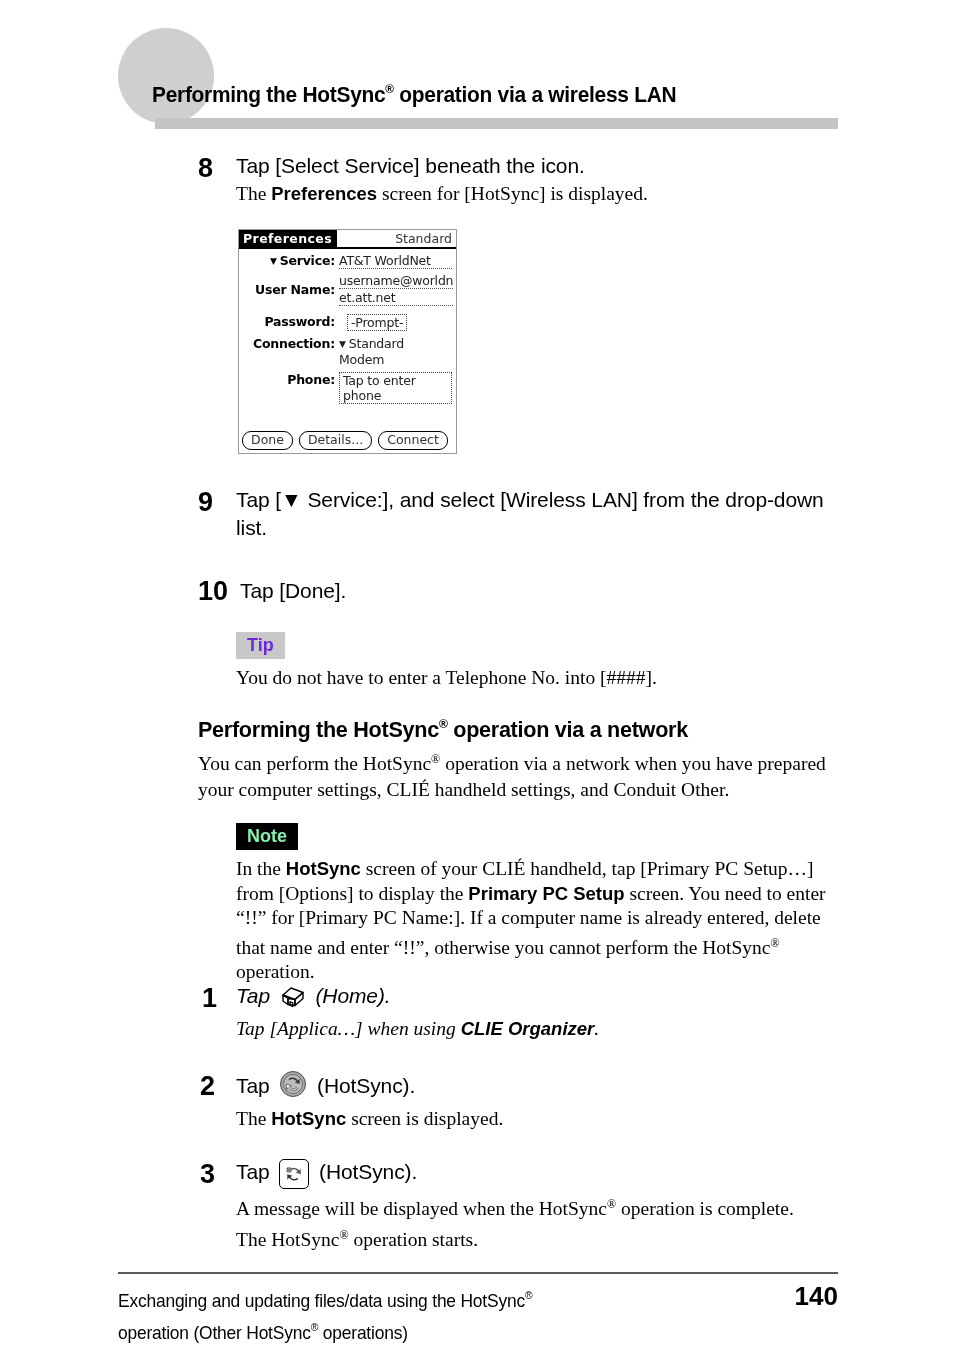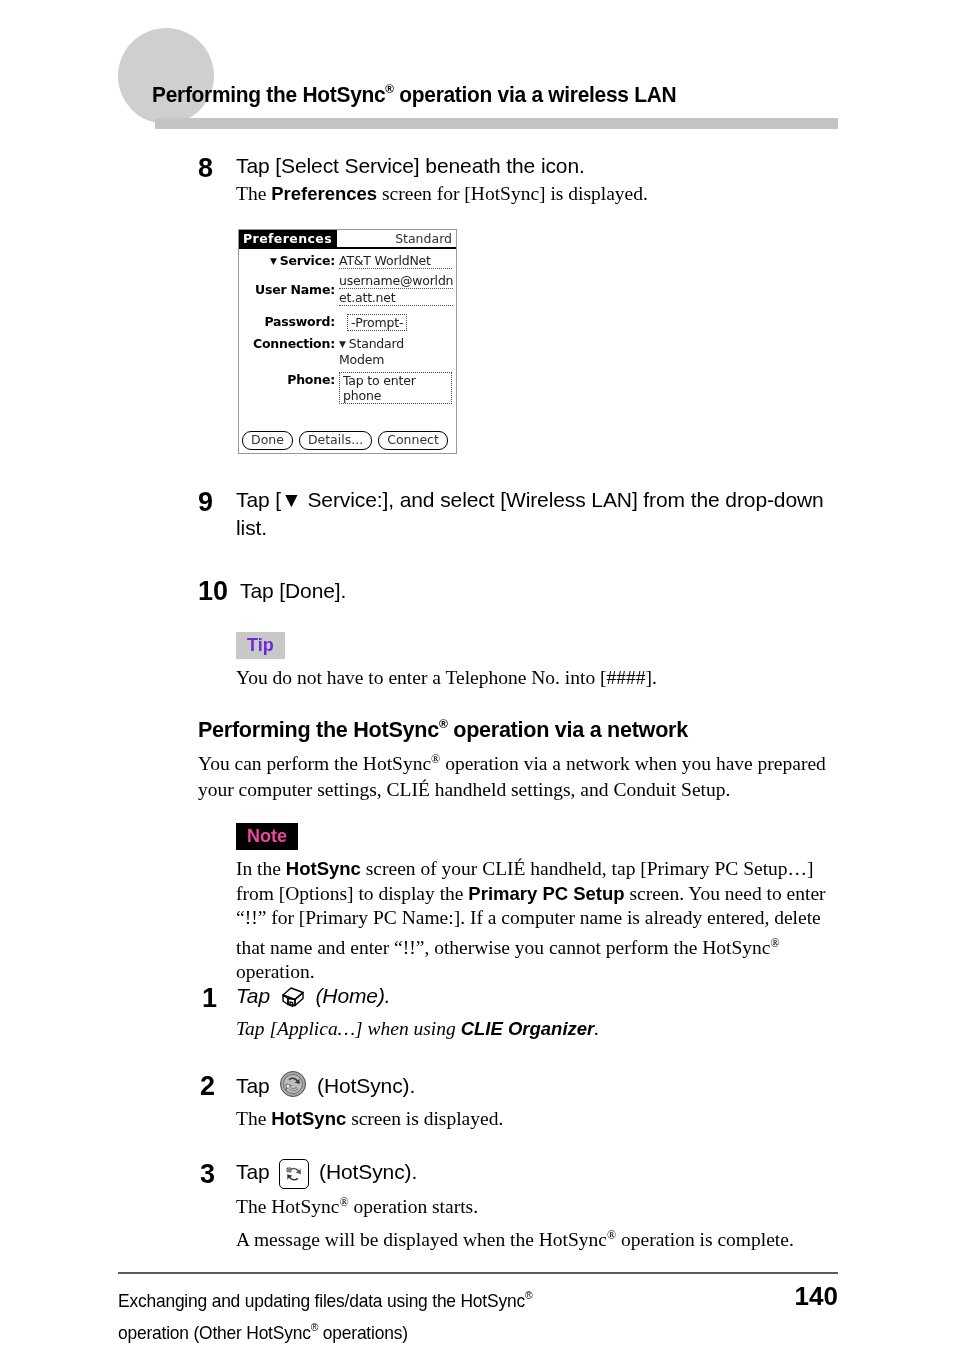--- a/index.html
+++ b/index.html
@@ -230,21 +230,21 @@
     font-size: 18px;
     padding: 2px 11px 3px 11px;
     line-height: 22px;
   }
   .badge.tip {
     background: #c8c8c8;
     color: #6d28d9;
   }
   .badge.note {
     background: #000;
-    color: #ec4899;
+    color: #86efac;
   }
   .tipnote .para {
     font-family: "Liberation Serif", "DejaVu Serif", serif;
     font-size: 19.5px;
     line-height: 24.5px;
     margin-top: 7px;
   }
 
   
   .sect {
@@ -391,21 +391,21 @@
     </div>
   </div>
 
   <div class="tipnote" style="top:632px;">
     <span class="badge tip">Tip</span>
     <div class="para">You do not have to enter a Telephone No. into [####].</div>
   </div>
 
   <div class="sect" style="top:709px;">
     <div class="sect-h"><span>Performing the HotSync</span><sup>®</sup><span> operation via a network</span></div>
-    <div class="sect-p"><span>You can perform the HotSync</span><sup class="reg">®</sup><span> operation via a network when you have prepared your computer settings, CLIÉ handheld settings, and Conduit Setup.</span></div>
+    <div class="sect-p"><span>You can perform the HotSync</span><sup class="reg">®</sup><span> operation via a network when you have prepared your computer settings, CLIÉ handheld settings, and Conduit Other.</span></div>
   </div>
 
   <div class="tipnote" style="top:823px;">
     <span class="badge note">Note</span>
     <div class="para"><span>In the </span><b>HotSync</b><span> screen of your CLIÉ handheld, tap [Primary PC Setup…] from [Options] to display the </span><b>Primary PC Setup</b><span> screen. You need to enter “!!” for [Primary PC Name:]. If a computer name is already entered, delete that name and enter “!!”, otherwise you cannot perform the HotSync</span><sup class="reg">®</sup><span> operation.</span></div>
   </div>
 
   <div class="step" style="top:982px;">
     <div class="step-num" style="left:202px; top:3px;">1</div>
     <div class="step-body" style="top:0;font-style:italic;">
@@ -443,22 +443,22 @@
     <div class="step-num" style="left:200px; top:3px;">3</div>
     <div class="step-body" style="top:0;">
       <div class="step-title"><span>Tap </span><span class="ico-box">
           <svg width="26" height="26" viewBox="0 0 28 28" aria-hidden="true">
             <path d="M9.5 9 A6.8 6.8 0 0 1 19.5 10.3 L21.2 8.2 L21.4 14.2 L15.6 12.4 L17.9 11.3 A4.7 4.7 0 0 0 10.5 10.3 Z" fill="#555"></path>
             <path d="M18.6 19.4 A6.8 6.8 0 0 1 8.6 18.1 L6.9 20.2 L6.7 14.2 L12.5 16 L10.2 17.1 A4.7 4.7 0 0 0 17.6 18.1 Z" fill="#333"></path>
             <path d="M6.5 7.5 h4.2 v4.2 h-4.2 z" fill="#cfcfcf" stroke="#444" stroke-width="0.9"></path>
             <path d="M6.5 7.5 l4.2 4.2 M10.7 7.5 l-4.2 4.2" stroke="#444" stroke-width="0.7"></path>
           </svg>
         </span><span> (HotSync).</span></div>
+      <div class="step-sub" style="margin-top:2px;"><span>A message will be displayed when the HotSync</span><sup class="reg">®</sup><span> operation is complete.</span></div>
       <div class="step-sub"><span>The HotSync</span><sup class="reg">®</sup><span> operation starts.</span></div>
-      <div class="step-sub" style="margin-top:2px;"><span>A message will be displayed when the HotSync</span><sup class="reg">®</sup><span> operation is complete.</span></div>
     </div>
   </div>
 
   <div class="footer-rule"></div>
   <div class="footer-text">
     <span>Exchanging and updating files/data using the HotSync</span><sup>®</sup><br>
     <span>operation (Other HotSync</span><sup>®</sup><span> operations)</span>
   </div>
   <div class="footer-page">140</div>
 

